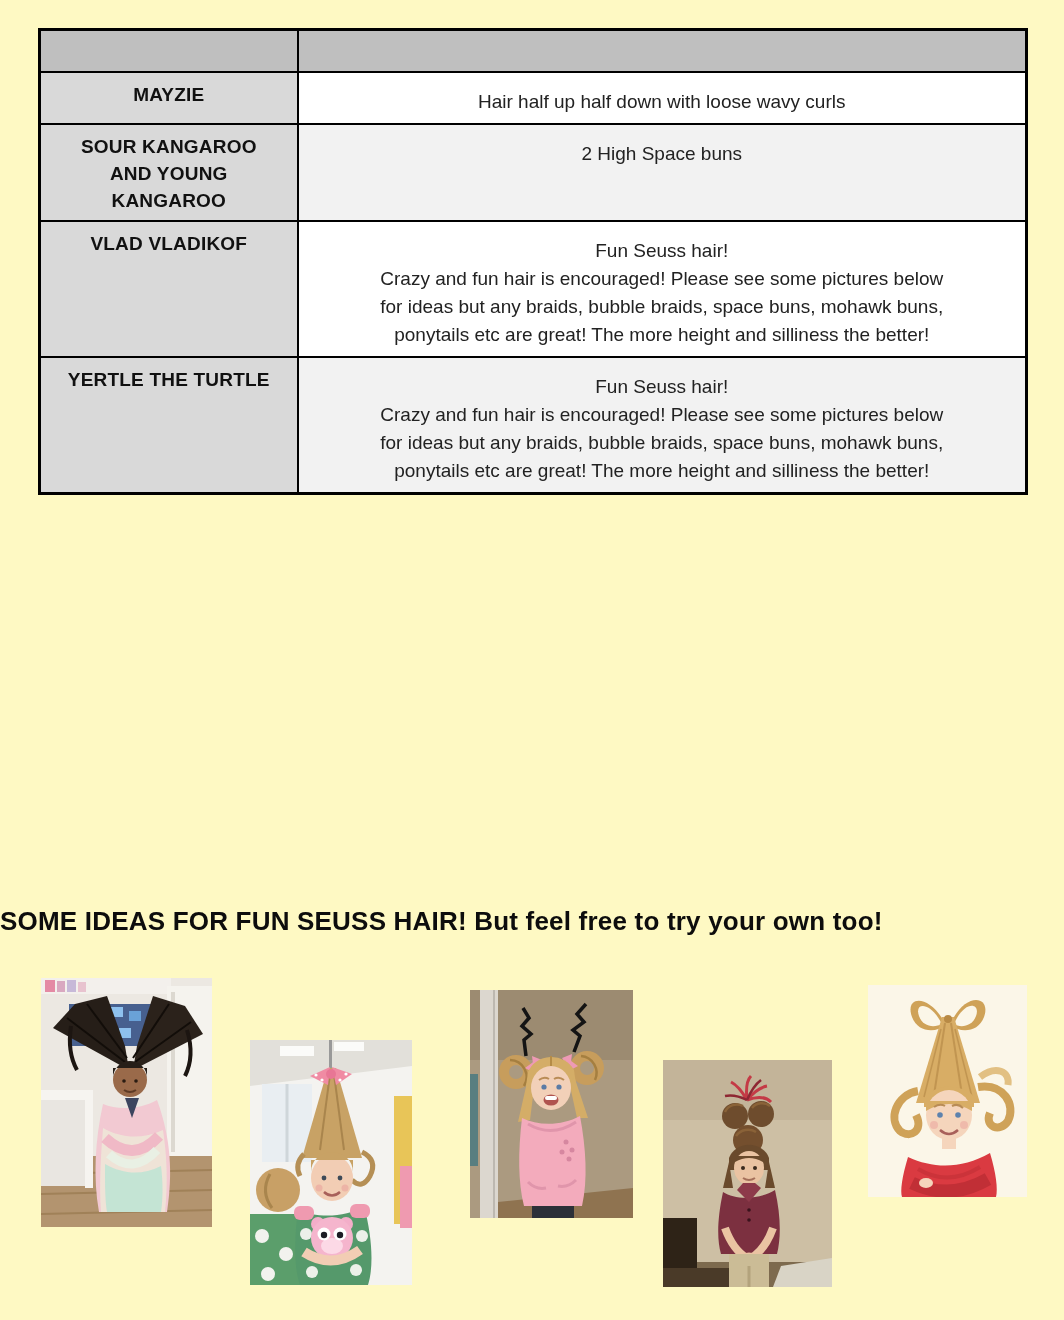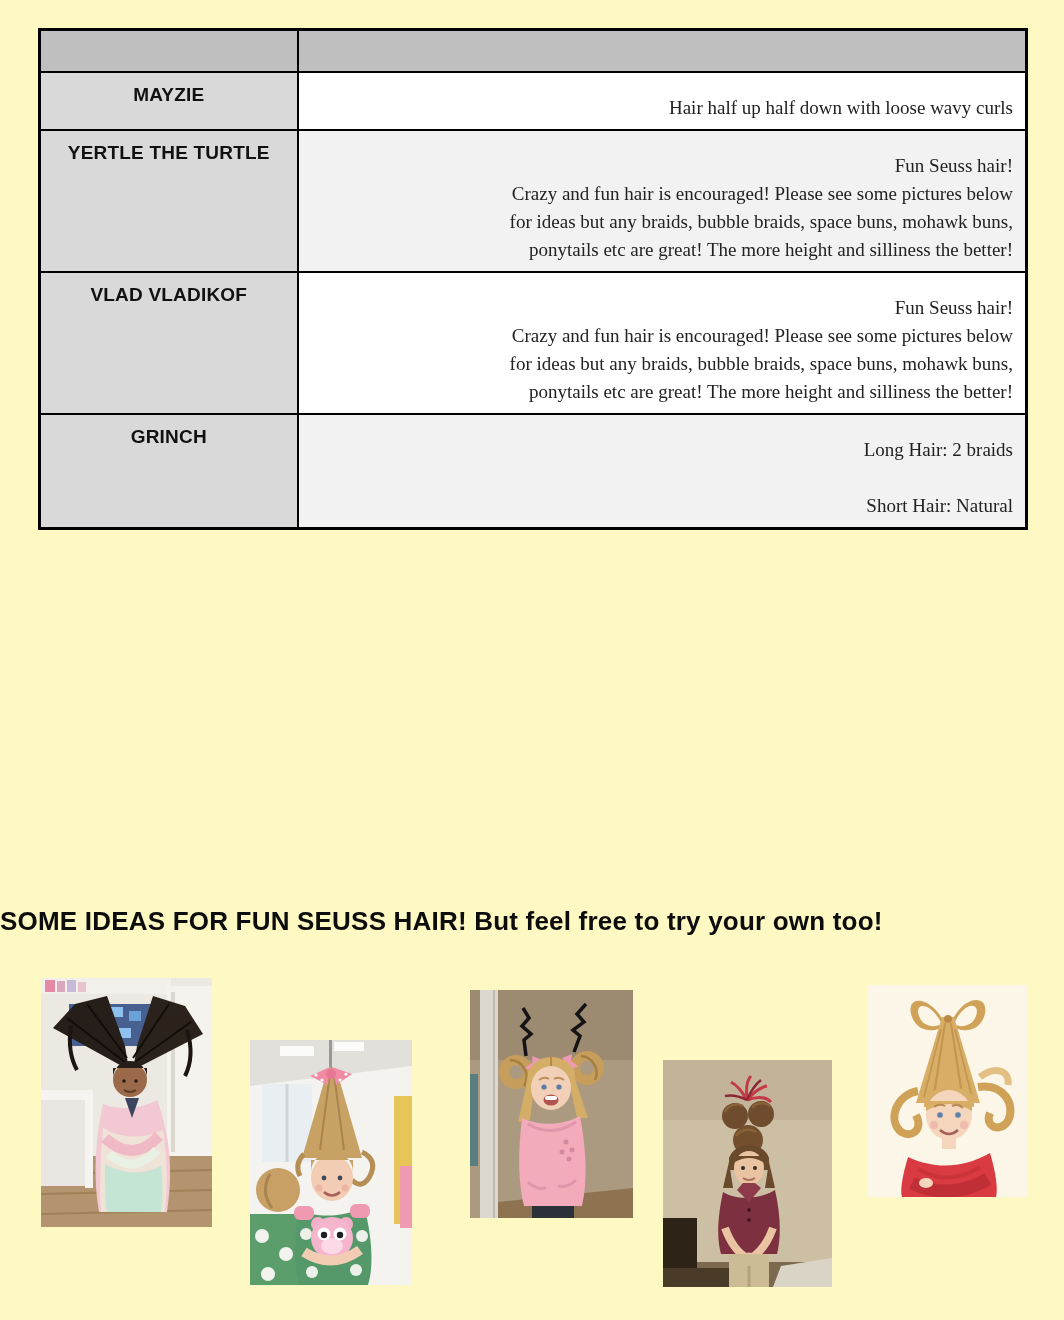--- a/index.html
+++ b/index.html
@@ -17,22 +17,22 @@
   .hair-table col.c1{width:258px;}
   td.char-cell{
     background:var(--label-bg,#d9d9d9);
     font-weight:bold;font-size:19px;line-height:27px;letter-spacing:.2px;
     color:#111;text-align:center;vertical-align:top;
     padding:8px 10px 6px 10px;white-space:pre-line;
   }
   td.desc-cell{
     background:#ffffff;
     font-size:19px;line-height:28px;color:#222;
-    text-align:right;vertical-align:top;
-    padding:21px 12px 7px 12px;white-space:pre-line;font-family:Liberation Serif, serif;
+    text-align:center;vertical-align:top;
+    padding:15px 12px 7px 12px;white-space:pre-line;
   }
   tbody tr:nth-child(even) td.desc-cell{background:var(--stripe-bg,#f2f2f2);}
 
   
   .ideas-heading{
     position:absolute;left:0;top:906px;width:1064px;margin:0;
     text-align:left;font-size:26px;font-weight:bold;color:#0d0d0d;letter-spacing:.2px;
   }
 
   
@@ -60,45 +60,45 @@
         <th></th>
       </tr>
     </thead>
     <tbody>
     <tr>
       <td class="char-cell">MAYZIE</td>
       <td class="desc-cell">Hair half up half down with loose wavy curls</td>
     </tr>
 
 
+    <tr>
+      <td class="char-cell">SOUR KANGAROO
+AND YOUNG
+KANGAROO</td>
+      <td class="desc-cell">2 High Space buns</td>
+    </tr>
+
+    <tr>
+      <td class="char-cell">VLAD VLADIKOF</td>
+      <td class="desc-cell">Fun Seuss hair!
+Crazy and fun hair is encouraged! Please see some pictures below
+for ideas but any braids, bubble braids, space buns, mohawk buns,
+ponytails etc are great! The more height and silliness the better!</td>
+    </tr>
 
     <tr>
       <td class="char-cell">YERTLE THE TURTLE</td>
       <td class="desc-cell">Fun Seuss hair!
 Crazy and fun hair is encouraged! Please see some pictures below
 for ideas but any braids, bubble braids, space buns, mohawk buns,
 ponytails etc are great! The more height and silliness the better!</td>
     </tr>
 
-    <tr>
-      <td class="char-cell">VLAD VLADIKOF</td>
-      <td class="desc-cell">Fun Seuss hair!
-Crazy and fun hair is encouraged! Please see some pictures below
-for ideas but any braids, bubble braids, space buns, mohawk buns,
-ponytails etc are great! The more height and silliness the better!</td>
-    </tr>
-
-
-
-    <tr>
-      <td class="char-cell">GRINCH</td>
-      <td class="desc-cell">Long Hair: 2 braids
-
-Short Hair: Natural</td>
-    </tr>
+
+
   </tbody>
   </table>
 
   <h1 class="ideas-heading">SOME IDEAS FOR FUN SEUSS HAIR! But feel free to try your own too!</h1>
 
   <div>
 
     <figure class="photo photo-1" aria-label="Girl with dark hair fanned into two tall spiky ponytails, pastel robe, bedroom">
       <svg width="171" height="249" viewBox="0 0 171 249">
         <rect width="171" height="249" fill="#ece8e2"></rect>

